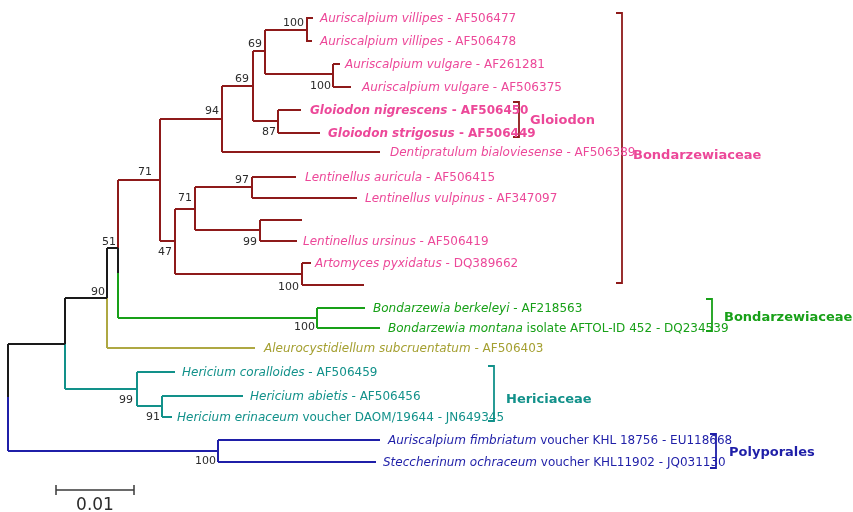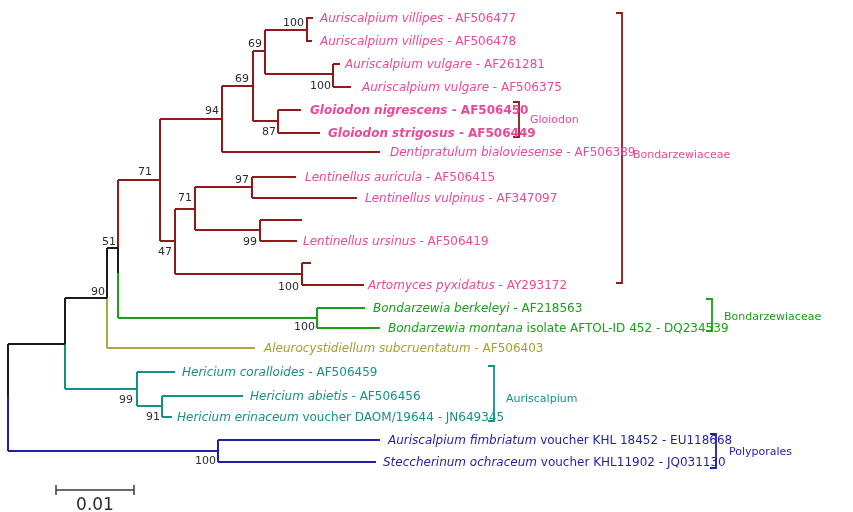--- a/index.html
+++ b/index.html
@@ -18,21 +18,21 @@
   .red{color:#ec4899;}
   .green{color:#18a018;}
   .olive{color:#a5a032;text-align:right;}
   .teal{color:#12918a;}
   .blue{color:#1f1fa8;}
   .boot{
     position:absolute;font-size:11px;line-height:12px;color:#2b2b2b;
     transform:translate(-100%,-50%);white-space:nowrap;
   }
   .fam{
-    position:absolute;font-size:11px;font-weight:normal;white-space:nowrap;
+    position:absolute;font-size:13px;font-weight:bold;white-space:nowrap;
     transform:translateY(-50%);
   }
   .scale-label{
     position:absolute;font-size:17px;color:#2b2b2b;transform:translate(-50%,0);
   }
 </style>
 </head>
 <body>
 
 <div id="canvas">
@@ -71,28 +71,28 @@
   <div class="tip red" style="left:320px;top:18px"><span class="sp">Auriscalpium villipes</span><span class="acc"> - AF506477</span></div>
   <div class="tip red" style="left:320px;top:41px"><span class="sp">Auriscalpium villipes</span><span class="acc"> - AF506478</span></div>
   <div class="tip red" style="left:345px;top:64px"><span class="sp">Auriscalpium vulgare</span><span class="acc"> - AF261281</span></div>
   <div class="tip red" style="left:362px;top:87px"><span class="sp">Auriscalpium vulgare</span><span class="acc"> - AF506375</span></div>
   <div class="tip red bold" style="left:310px;top:110px"><span class="sp">Gloiodon nigrescens</span><span class="acc"> - AF506450</span></div>
   <div class="tip red bold" style="left:328px;top:133px"><span class="sp">Gloiodon strigosus</span><span class="acc"> - AF506449</span></div>
   <div class="tip red" style="left:390px;top:152px"><span class="sp">Dentipratulum bialoviesense</span><span class="acc"> - AF506389</span></div>
   <div class="tip red" style="left:305px;top:177px"><span class="sp">Lentinellus auricula</span><span class="acc"> - AF506415</span></div>
   <div class="tip red" style="left:365px;top:198px"><span class="sp">Lentinellus vulpinus</span><span class="acc"> - AF347097</span></div>
   <div class="tip red" style="left:303px;top:241px"><span class="sp">Lentinellus ursinus</span><span class="acc"> - AF506419</span></div>
-  <div class="tip red" style="left:368px;top:285px"><span class="sp">Artomyces pyxidatus</span><span class="acc"> - AY293172</span></div>
+  <div class="tip red" style="left:315px;top:263px"><span class="sp">Artomyces pyxidatus</span><span class="acc"> - DQ389662</span></div>
   <div class="tip green" style="left:373px;top:308px"><span class="sp">Bondarzewia berkeleyi</span><span class="acc"> - AF218563</span></div>
   <div class="tip green" style="left:388px;top:328px"><span class="sp">Bondarzewia montana</span><span class="acc"> isolate AFTOL-ID 452 - DQ234539</span></div>
   <div class="tip olive" style="left:264px;top:348px"><span class="sp">Aleurocystidiellum subcruentatum</span><span class="acc"> - AF506403</span></div>
   <div class="tip teal" style="left:182px;top:372px"><span class="sp">Hericium coralloides</span><span class="acc"> - AF506459</span></div>
   <div class="tip teal" style="left:250px;top:396px"><span class="sp">Hericium abietis</span><span class="acc"> - AF506456</span></div>
   <div class="tip teal" style="left:177px;top:417px"><span class="sp">Hericium erinaceum</span><span class="acc"> voucher DAOM/19644 - JN649345</span></div>
-  <div class="tip blue" style="left:388px;top:440px"><span class="sp">Auriscalpium fimbriatum</span><span class="acc"> voucher KHL 18452 - EU118668</span></div>
+  <div class="tip blue" style="left:388px;top:440px"><span class="sp">Auriscalpium fimbriatum</span><span class="acc"> voucher KHL 18756 - EU118668</span></div>
   <div class="tip blue" style="left:383px;top:462px"><span class="sp">Steccherinum ochraceum</span><span class="acc"> voucher KHL11902 - JQ031130</span></div>
 
   <span class="boot" style="left:304px;top:23px">100</span>
   <span class="boot" style="left:262px;top:44px">69</span>
   <span class="boot" style="left:331px;top:86px">100</span>
   <span class="boot" style="left:249px;top:79px">69</span>
   <span class="boot" style="left:219px;top:111px">94</span>
   <span class="boot" style="left:276px;top:132px">87</span>
   <span class="boot" style="left:249px;top:180px">97</span>
   <span class="boot" style="left:192px;top:198px">71</span>
@@ -103,18 +103,18 @@
   <span class="boot" style="left:116px;top:242px">51</span>
   <span class="boot" style="left:105px;top:292px">90</span>
   <span class="boot" style="left:315px;top:327px">100</span>
   <span class="boot" style="left:133px;top:400px">99</span>
   <span class="boot" style="left:160px;top:417px">91</span>
   <span class="boot" style="left:216px;top:461px">100</span>
 
   <span class="fam red" style="left:530px;top:119px">Gloiodon</span>
   <span class="fam red" style="left:633px;top:154px">Bondarzewiaceae</span>
   <span class="fam green" style="left:724px;top:316px">Bondarzewiaceae</span>
-  <span class="fam teal" style="left:506px;top:398px">Auriscalpium</span>
+  <span class="fam teal" style="left:506px;top:398px">Hericiaceae</span>
   <span class="fam blue" style="left:729px;top:451px">Polyporales</span>
 
   <span class="scale-label" style="left:95px;top:494px">0.01</span>
 
 </div>
 
 </body></html>

